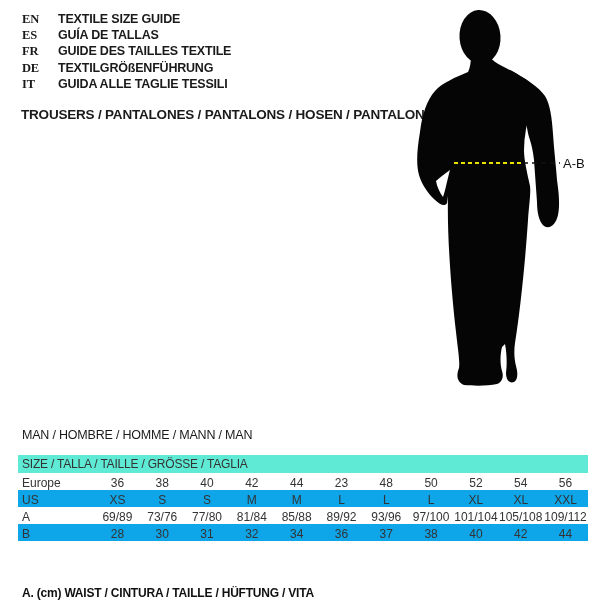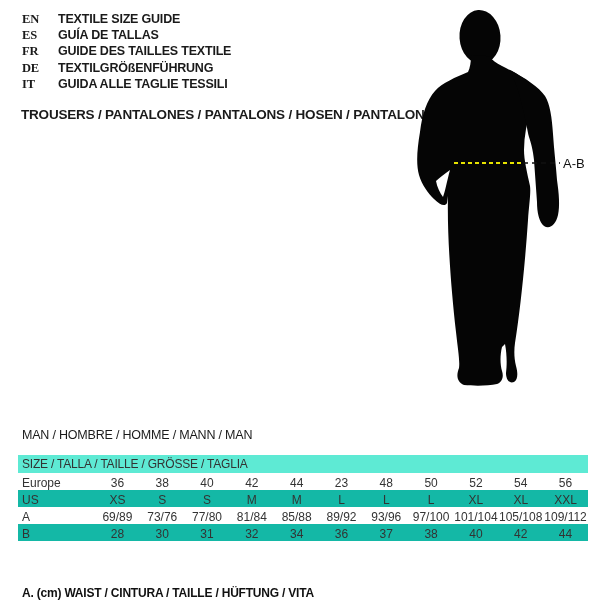--- a/index.html
+++ b/index.html
@@ -17,21 +17,21 @@
   }
   .gender-heading{
     position:absolute;left:22px;top:428px;font-size:12.5px;font-weight:400;letter-spacing:-0.2px;
   }
   
   .figure{position:absolute;left:410px;top:0;width:190px;height:400px;}
   
   .size-table{position:absolute;left:18px;top:455px;width:570px;font-size:12px;color:#333;}
   .t-header{height:18px;line-height:18px;background:#5eead4;padding-left:4px;letter-spacing:-0.2px;}
   .trow{display:flex;height:17px;align-items:flex-end;}
-  .trow.alt{background:#14b8a6;}
+  .trow.alt{background:#0ea5e9;}
   .trow .rlabel{width:73px;padding-left:4px;}
   .trow .cell{flex:1;text-align:center;margin-top:36px;}
   
   .notes{position:absolute;left:22px;top:584px;}
   .note-line{font-size:12px;font-weight:700;line-height:19.5px;letter-spacing:-0.2px;color:#111;}
 </style>
 </head>
 <body>
 
 <div class="canvas">

